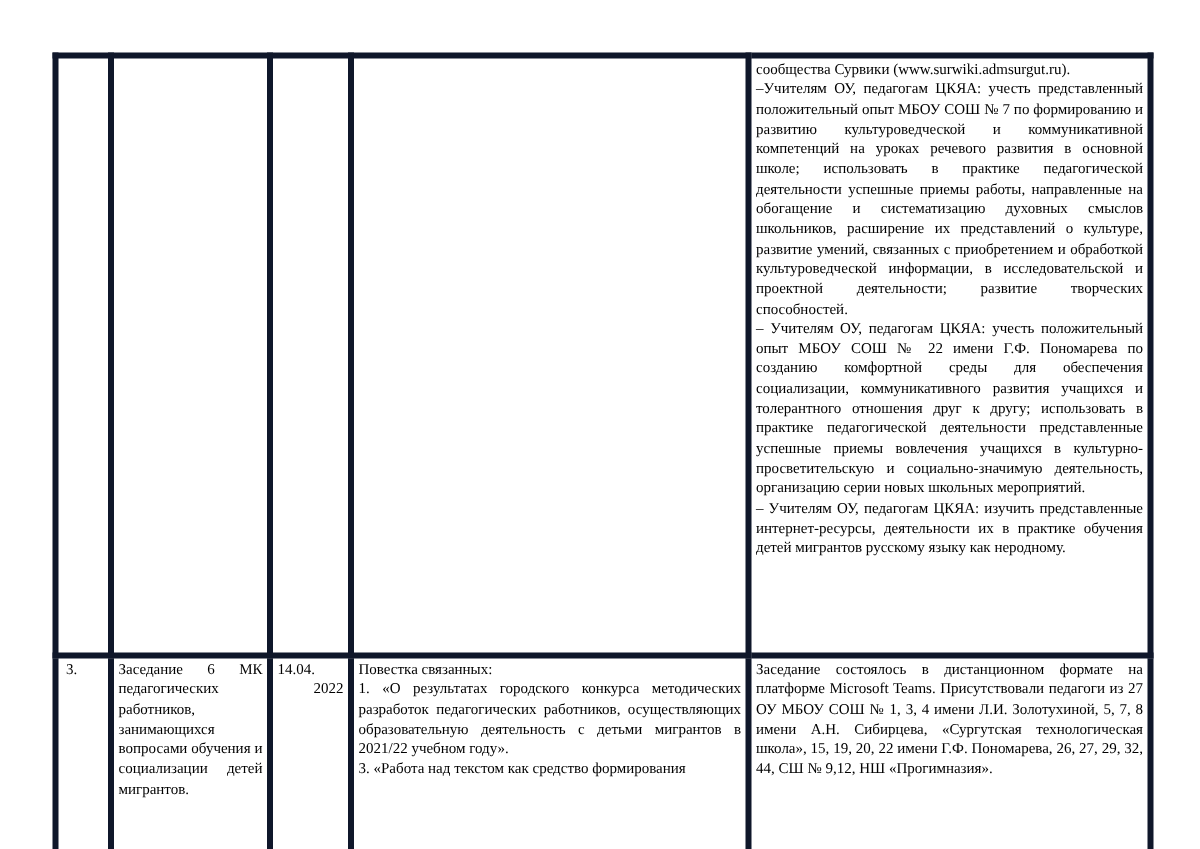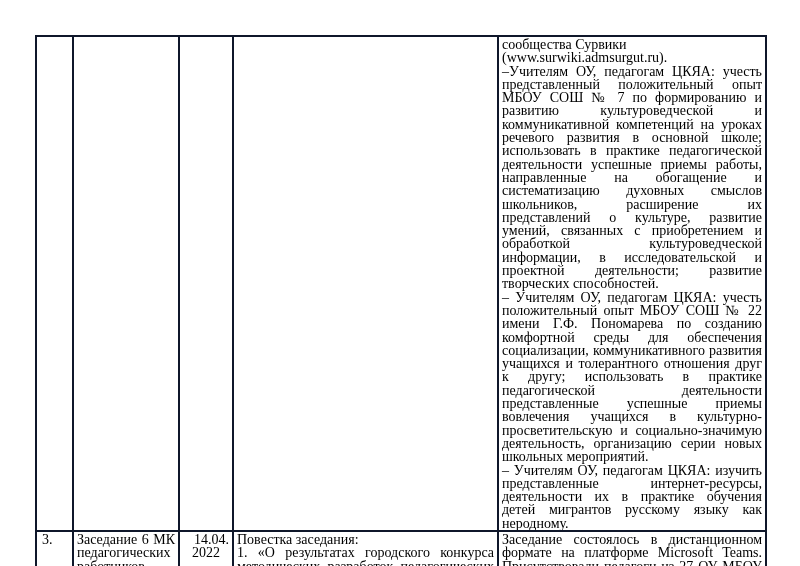--- a/index.html
+++ b/index.html
@@ -16,23 +16,23 @@
     overflow: hidden;
   }
   table.doc-table {
     position: absolute;
     left: 35px; top: 35px;
     width: 730px;
     border-collapse: collapse;
     table-layout: fixed;
   }
   td {
-    border: 2px solid #0f172a;
+    border: 4px solid #0f172a;
     vertical-align: top;
-    font-size: 14px;
+    font-size: 10px;
     line-height: 13.3px;
     color: #000000;
     padding: 1px 3px 0 3px;
     overflow: hidden;
   }
   tr.row-cont td { height: 400px; }
   tr.row-meeting td { height: 200px; }
   p { margin: 0; text-align: justify; }
   p.no-justify { text-align: left; }
   .cell-date { text-align: center; }
@@ -64,25 +64,25 @@
         <p>– Учителям ОУ, педагогам ЦКЯА: изучить представленные интернет-ресурсы,  деятельности их в практике обучения детей мигрантов русскому языку как неродному.</p>
       </td>
     </tr>
 
     <tr class="row-meeting">
       <td class="cell-number">3.</td>
       <td>
         <p>Заседание 6  МК педагогических работников, занимающихся вопросами обучения и  социализации детей мигрантов.</p>
       </td>
       <td class="cell-date">
-        <p class="no-justify" style="text-align:right">14.04.</p>
-        <p class="no-justify" style="text-align:center">2022</p>
+        <p class="no-justify" style="text-align:left">14.04.</p>
+        <p class="no-justify" style="text-align:right">2022</p>
       </td>
       <td>
-        <p class="no-justify">Повестка заседания:</p>
+        <p class="no-justify">Повестка связанных:</p>
         <p>1.  «О  результатах  городского  конкурса методических разработок педагогических работников, осуществляющих образовательную деятельность с детьми мигрантов в 2021/22 учебном году».</p>
         <p>3. «Работа над текстом как средство формирования</p>
       </td>
       <td>
         <p>Заседание состоялось в дистанционном формате на платформе Microsoft Teams. Присутствовали педагоги из 27 ОУ МБОУ СОШ № 1, 3, 4 имени Л.И. Золотухиной, 5, 7, 8 имени А.Н. Сибирцева, «Сургутская технологическая школа», 15, 19, 20, 22 имени Г.Ф. Пономарева, 26, 27, 29, 32, 44, СШ № 9,12, НШ «Прогимназия».</p>
       </td>
     </tr>
   </tbody>
     </table>
 </div>

